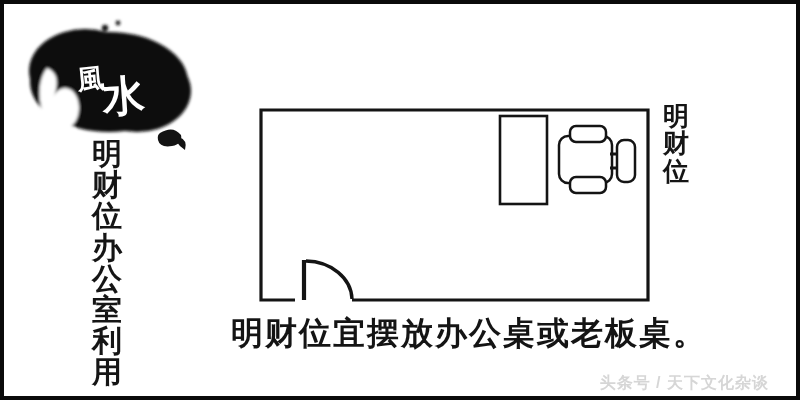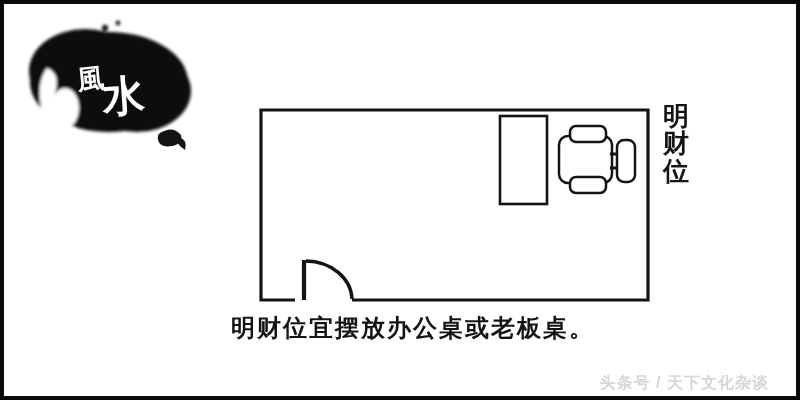--- a/index.html
+++ b/index.html
@@ -22,21 +22,21 @@
   }
   .plan-label{
     position:absolute;left:655px;top:99px;width:30px;
     font-size:26px;line-height:1.05;font-weight:800;
     letter-spacing:0px;
     text-align:right;
   }
   .floor-plan{position:absolute;left:246px;top:95px;width:420px;height:212px;}
   .caption{
     position:absolute;left:227px;top:308px;width:520px;
-    font-size:24px;font-weight:800;letter-spacing:2px;color:#141414;
+    font-size:32px;font-weight:800;letter-spacing:2px;color:#141414;
     font-family:"Liberation Serif","DejaVu Serif",serif;white-space:nowrap;
   }
   .watermark{
     position:absolute;right:27px;top:369px;
     font-size:16px;font-weight:600;color:#d6d6d6;letter-spacing:1px;
     font-family:"Liberation Sans","DejaVu Sans",sans-serif;white-space:nowrap;
   }
 </style>
 </head>
 <body>
@@ -59,20 +59,21 @@
         <feGaussianBlur stdDeviation="1.7"></feGaussianBlur>
       </filter>
     </defs>
 
     <text x="60" y="72" font-size="27" font-weight="700" fill="#ffffff" font-family="'DejaVu Serif',serif" transform="rotate(-6 74 60)">風</text>
     <text x="85" y="94" font-size="42" font-weight="700" fill="#ffffff" font-family="'DejaVu Serif',serif" transform="rotate(-4 110 72)">水</text>
 
     <path d="M143,117 q13,-8 21,2 q2,9 -9,11 q-12,2 -14,-6 q-1,-5 2,-7 Z M162,121 q9,3 6,13 q-6,-4 -9,-9 Z" fill="#131313"></path>
   </svg>
 
+  <div class="vert left-title">明财位办公室利用</div>
 
   <svg class="floor-plan" viewBox="246 95 420 212" aria-hidden="true">
     <g fill="none" stroke="#141414">
 
       <path d="M291,296 L257,296 L257,106 L644,106 L644,296 L348,296" stroke-width="3.2"></path>
 
       <path d="M300,296 L300,256" stroke-width="4.2"></path>
 
       <path d="M302,257 A47 39 0 0 1 348,295" stroke-width="3.4"></path>
     </g>

